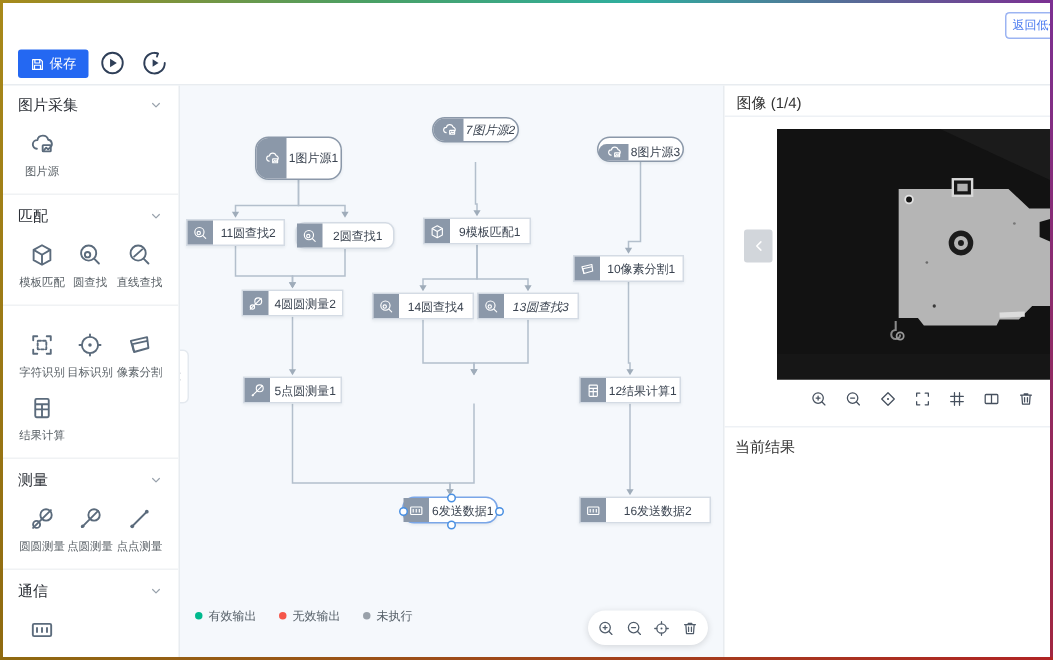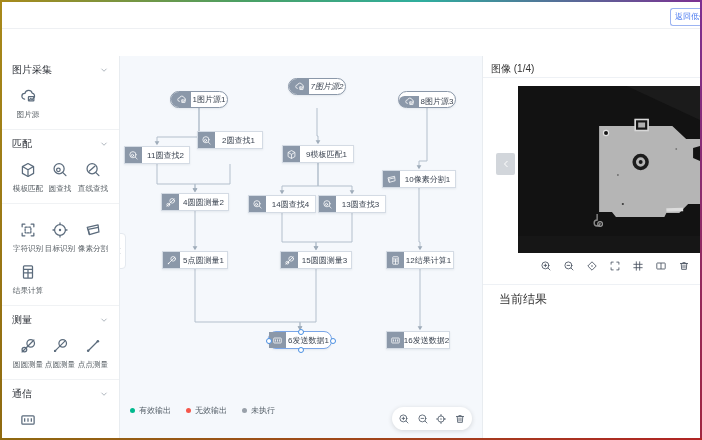--- a/index.html
+++ b/index.html
@@ -65,36 +65,60 @@
     box-sizing:border-box;z-index:4;}
   .rp-head{height:22px;border-bottom:1px solid #eef1f5;padding:6px 8px 0;font-size:10px;color:#333;box-sizing:border-box;}
   .pimg{position:absolute;left:35px;top:30px;right:0;height:167px;background:#121212;}
   .pimg svg{width:100%;height:100%;display:block;}
   .pnav{position:absolute;left:13px;top:97px;width:19px;height:22px;background:#d2d6db;color:#fff;
     display:flex;align-items:center;justify-content:center;border-radius:2px;cursor:pointer;}
   .pnav .icn{width:10px;height:10px;}
   .ptools{position:absolute;top:204px;right:10px;display:flex;gap:11px;color:#46505e;}
   .ptools .icn{width:12px;height:12px;cursor:pointer;}
   .pdivider{position:absolute;top:228px;left:0;right:0;border-top:1px solid #eef1f5;}
-  .presult{position:absolute;top:235px;left:16px;font-size:12px;color:#333;}
+  .presult{position:absolute;top:235px;left:7px;font-size:10px;color:#333;}
 </style>
 </head>
 <body>
 
 <div class="screen">
   <div class="edge top"></div>
   <div class="edge right"></div>
   <div class="edge bottom"></div>
   <div class="edge left"></div>
 
   <div class="header">
     <span class="menu-btn icn"></span>
     <div class="back-btn">返回低代</div>
   </div>
 
+  <div class="toolbar">
+    <div class="save-btn">
+      <span class="icn" style="width:10px;height:10px">
+          <svg viewBox="0 0 20 20" fill="none" stroke="currentColor" stroke-width="1.6" stroke-linejoin="round">
+            <path d="M3.5 3.5h10.5l2.5 2.5v10.5h-13z"></path>
+            <path d="M6.5 3.5v4.5h6.5V3.5M6 16.5v-5.5h8v5.5"></path>
+          </svg>
+        </span>
+      <span>保存</span>
+    </div>
+    <span class="round-btn icn" style="left:64px">
+        <svg viewBox="0 0 20 20" fill="none">
+          <circle cx="10" cy="10" r="7.6" stroke="currentColor" stroke-width="1.4"></circle>
+          <path d="M8.2 6.8L13.2 10l-5 3.2z" fill="currentColor"></path>
+        </svg>
+      </span>
+    <span class="round-btn icn" style="left:92px">
+        <svg viewBox="0 0 20 20" fill="none">
+          <path d="M12.6 3a7.6 7.6 0 1 0 5 7" stroke="currentColor" stroke-width="1.4" stroke-linecap="round"></path>
+          <path d="M12.6 3l-2.4-.6M12.6 3l-.8 2.3" stroke="currentColor" stroke-width="1.3" stroke-linecap="round"></path>
+          <path d="M8.6 7.2L13 10l-4.4 2.8z" fill="currentColor"></path>
+        </svg>
+      </span>
+  </div>
 
   <div class="sidebar">
     <div>
         <div class="sb-sec">
           <div class="sb-head">
             <span>图片采集</span>
             <span class="icn sb-chev" style="height: 10px; width: 10px;">
               <svg viewBox="0 0 20 20" fill="none" stroke="currentColor" stroke-width="1.6" stroke-linecap="round" stroke-linejoin="round">
                 <path d="M5.5 8l4.5 4.5L14.5 8"></path>
               </svg>
@@ -333,21 +357,21 @@
             <path d="M10 2.5v2.3M10 15.2v2.3M2.5 10h2.3M15.2 10h2.3"></path>
             <circle cx="10" cy="10" r="1.1" fill="currentColor" stroke="none"></circle>
           </svg>
         </span>
         <span class="icn" style="height: 12px; width: 12px;">
           <svg viewBox="0 0 20 20" fill="none" stroke="currentColor" stroke-width="1.4" stroke-linecap="round" stroke-linejoin="round">
             <path d="M4 5.8h12M8 5.8V4.4h4v1.4M5.4 5.8l.7 9.8h7.8l.7-9.8M8.4 8.4v4.8M11.6 8.4v4.8"></path>
           </svg>
         </span>
       </div>
-  <div class="node pill" style="left: 50px; top: 35px; width: 58px; height: 17px;">
+  <div class="node pill" style="left: 50px; top: 35px; width: 58px; height: 29px;">
         <span class="nicon">
           <svg viewBox="0 0 20 20" fill="none" stroke="currentColor" stroke-width="1.4" stroke-linecap="round" stroke-linejoin="round">
             <path d="M6.2 13.5a3.2 3.2 0 1 1 .4-6.4 4.1 4.1 0 0 1 8-.2 3 3 0 0 1 1.6 5.3"></path>
             <rect x="10.5" y="10.8" width="6" height="4.7" rx="0.5"></rect>
             <path d="M11.5 14.5l1.6-1.8 1.4 1.3 1-1"></path>
           </svg>
         </span>
         <span class="nlabel">1图片源1</span>
       </div>
       <div class="node pill" style="left: 168px; top: 22px; width: 58px; height: 17px; font-style: italic;">
@@ -373,21 +397,21 @@
       <div class="node" style="left: 4px; top: 90px; width: 66px; height: 18px;">
         <span class="nicon">
           <svg viewBox="0 0 20 20" fill="none" stroke="currentColor" stroke-width="1.4" stroke-linecap="round">
             <circle cx="9" cy="8.6" r="5.6"></circle>
             <circle cx="8.2" cy="9.8" r="2"></circle>
             <path d="M13.2 12.9l3.4 3.4"></path>
           </svg>
         </span>
         <span class="nlabel">11圆查找2</span>
       </div>
-      <div class="node" style="left: 77px; top: 75px; width: 66px; height: 18px;">
+      <div class="node" style="left: 77px; top: 92px; width: 66px; height: 18px; border-radius: 6px;">
         <span class="nicon">
           <svg viewBox="0 0 20 20" fill="none" stroke="currentColor" stroke-width="1.4" stroke-linecap="round">
             <circle cx="9" cy="8.6" r="5.6"></circle>
             <circle cx="8.2" cy="9.8" r="2"></circle>
             <path d="M13.2 12.9l3.4 3.4"></path>
           </svg>
         </span>
         <span class="nlabel">2圆查找1</span>
       </div>
       <div class="node" style="left: 162px; top: 89px; width: 72px; height: 18px;">
@@ -421,49 +445,39 @@
       <div class="node" style="left: 128px; top: 139px; width: 68px; height: 18px;">
         <span class="nicon">
           <svg viewBox="0 0 20 20" fill="none" stroke="currentColor" stroke-width="1.4" stroke-linecap="round">
             <circle cx="9" cy="8.6" r="5.6"></circle>
             <circle cx="8.2" cy="9.8" r="2"></circle>
             <path d="M13.2 12.9l3.4 3.4"></path>
           </svg>
         </span>
         <span class="nlabel">14圆查找4</span>
       </div>
-      <div class="node" style="left: 198px; top: 139px; width: 68px; height: 18px;">
+      <div class="node" style="left: 198px; top: 139px; width: 68px; height: 18px; font-style: italic;">
         <span class="nicon">
           <svg viewBox="0 0 20 20" fill="none" stroke="currentColor" stroke-width="1.4" stroke-linecap="round">
             <circle cx="9" cy="8.6" r="5.6"></circle>
             <circle cx="8.2" cy="9.8" r="2"></circle>
             <path d="M13.2 12.9l3.4 3.4"></path>
           </svg>
         </span>
         <span class="nlabel">13圆查找3</span>
       </div>
       <div class="node" style="left: 42px; top: 195px; width: 66px; height: 18px; text-align: center;">
         <span class="nicon">
           <svg viewBox="0 0 20 20" fill="none" stroke="currentColor" stroke-width="1.4" stroke-linecap="round">
             <circle cx="13" cy="7" r="4.2"></circle>
             <path d="M4 16L16 4"></path>
             <circle cx="4.6" cy="15.4" r="1.3" fill="currentColor" stroke="none"></circle>
           </svg>
         </span>
         <span class="nlabel">5点圆测量1</span>
-      </div>
-      <div class="node" style="left: 160px; top: 195px; width: 72px; height: 18px;">
-        <span class="nicon">
-          <svg viewBox="0 0 20 20" fill="none" stroke="currentColor" stroke-width="1.4" stroke-linecap="round">
-            <circle cx="13" cy="7" r="4.2"></circle>
-            <circle cx="6" cy="14" r="2.6"></circle>
-            <path d="M3.4 16.6L16.6 3.4"></path>
-          </svg>
-        </span>
-        <span class="nlabel">15圆圆测量3</span>
       </div>
       <div class="node" style="left: 266px; top: 195px; width: 68px; height: 18px;">
         <span class="nicon">
           <svg viewBox="0 0 20 20" fill="none" stroke="currentColor" stroke-width="1.4" stroke-linejoin="round">
             <rect x="5" y="3.2" width="10" height="13.6" rx="1"></rect>
             <path d="M5 7.2h10M5 11h10M10 7.2v9.6"></path>
           </svg>
         </span>
         <span class="nlabel">12结果计算1</span>
       </div>
@@ -473,21 +487,21 @@
             <rect x="3.2" y="5.5" width="13.6" height="9" rx="1"></rect>
             <path d="M6.3 8v4M10 8v4M13.7 8v4"></path>
           </svg>
         </span>
         <span class="nlabel">6发送数据1</span>
         <span class="handle" style="left: 29px; top: -3.5px;"></span>
         <span class="handle" style="left: 29px; top: 14.5px;"></span>
         <span class="handle" style="left: -3.5px; top: 6px;"></span>
         <span class="handle" style="left: 60.5px; top: 6px;"></span>
       </div>
-      <div class="node" style="left: 266px; top: 275px; width: 64px; height: 18px;">
+      <div class="node" style="left: 266px; top: 275px; width: 88px; height: 18px;">
         <span class="nicon">
           <svg viewBox="0 0 20 20" fill="none" stroke="currentColor" stroke-width="1.4" stroke-linejoin="round">
             <rect x="3.2" y="5.5" width="13.6" height="9" rx="1"></rect>
             <path d="M6.3 8v4M10 8v4M13.7 8v4"></path>
           </svg>
         </span>
         <span class="nlabel">16发送数据2</span>
       </div>
     </div>
 

